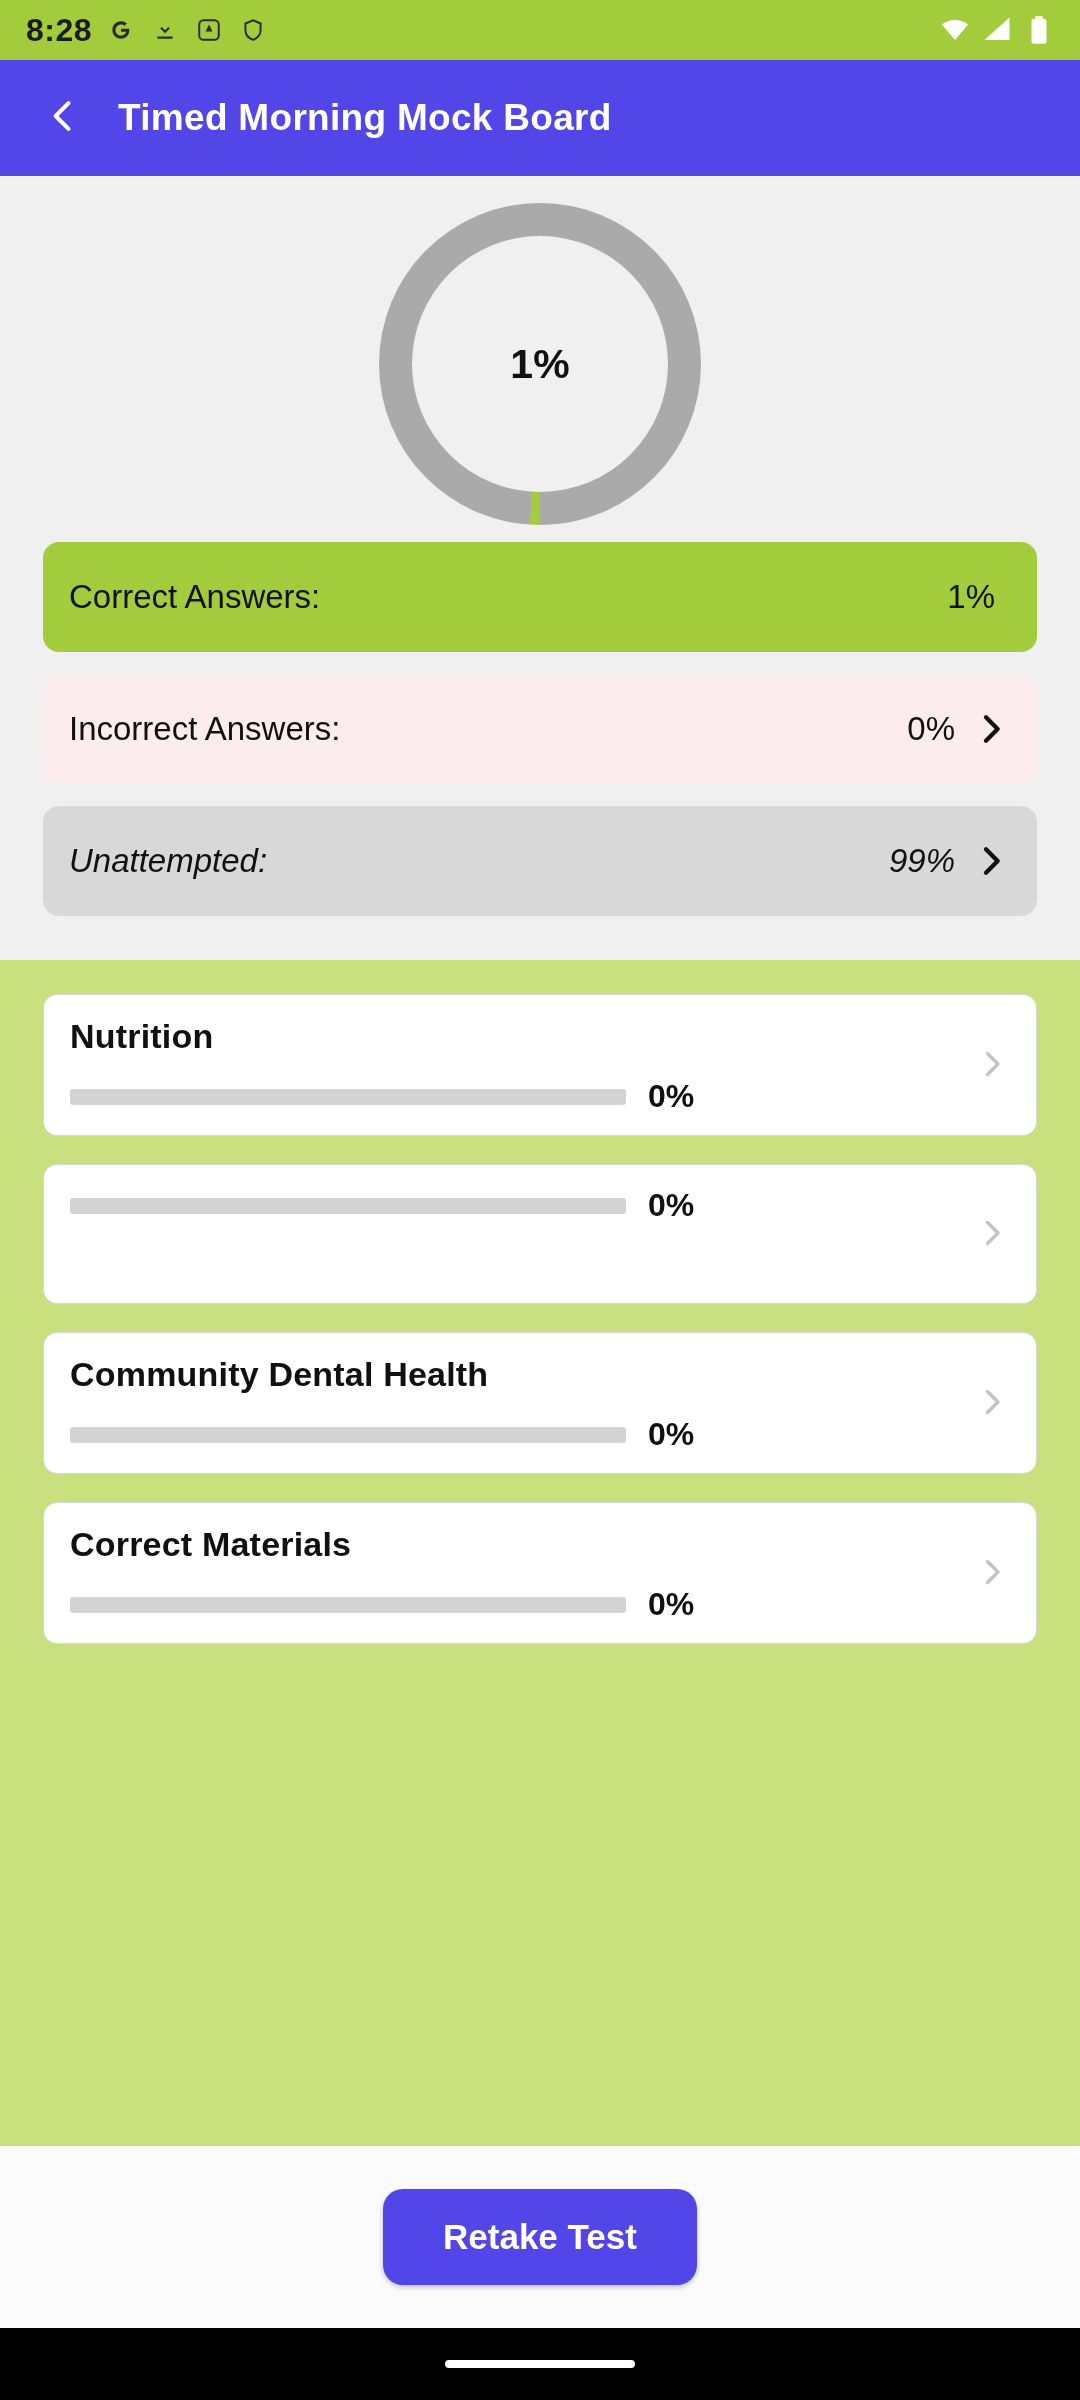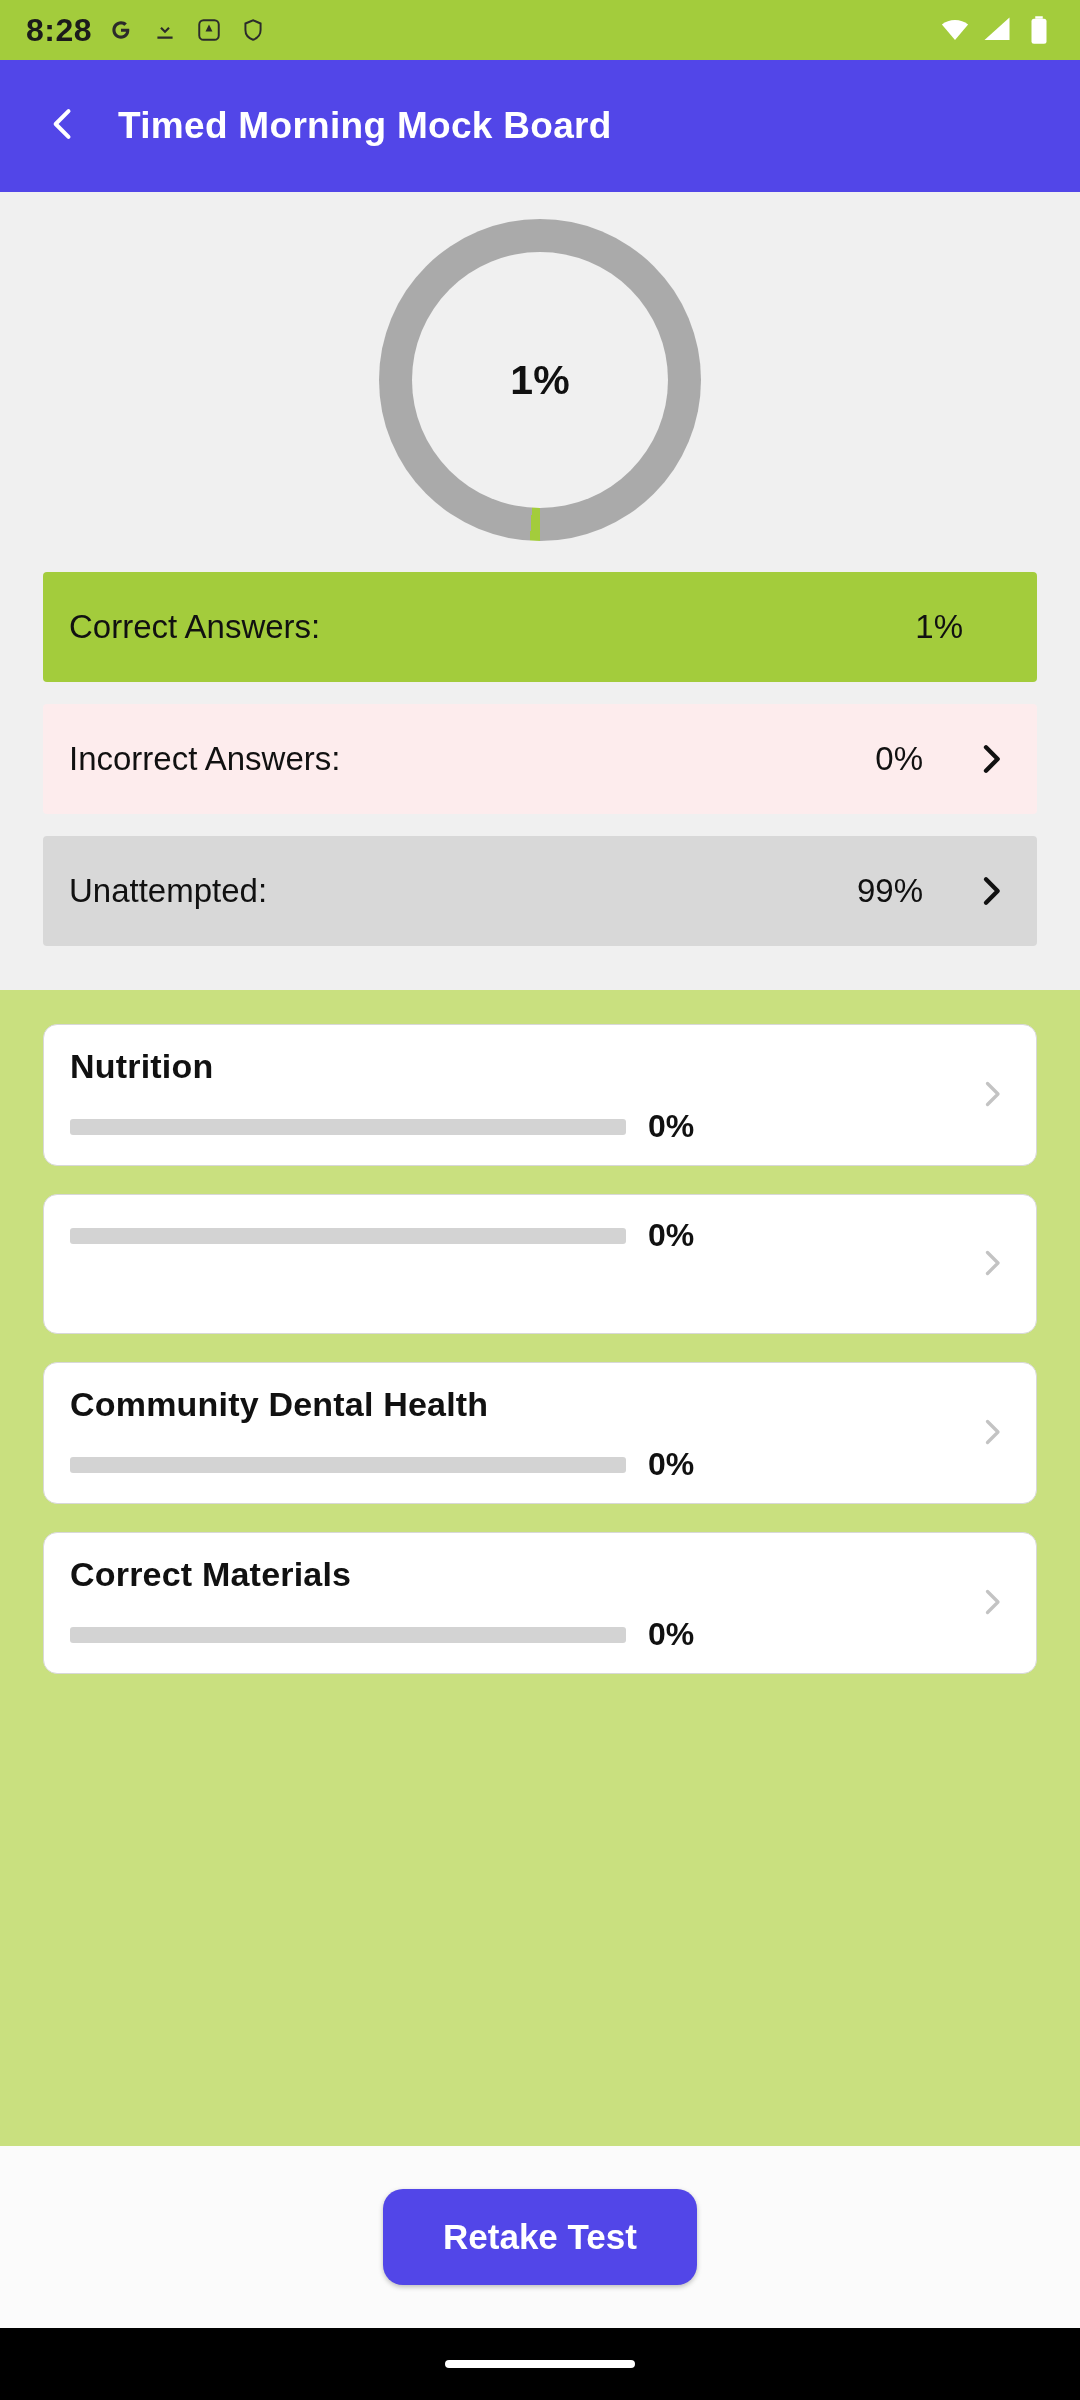--- a/index.html
+++ b/index.html
@@ -50,21 +50,21 @@
   .status-icon svg { display: block; }
   .status-spacer { flex: 1 1 auto; }
   .status-right {
     display: flex;
     align-items: center;
     gap: 12px;
   }
 
   
   .app-bar {
-    height: 132px;
+    height: 116px;
     background: #5246e8;
     display: flex;
     align-items: center;
     padding: 0 26px;
     flex: 0 0 auto;
   }
   .back-btn {
     width: 74px;
     height: 74px;
     display: flex;
@@ -114,31 +114,30 @@
     justify-content: center;
     transform: rotate(180deg);
   }
   .donut-label {
     font-size: 41px;
     font-weight: 700;
     color: #111111;
   }
 
   .stat-row {
-    margin: 18px 43px 22px 43px;
+    margin: 4px 43px 22px 43px;
     height: 110px;
-    border-radius: 4px;
+    border-radius: 16px;
     display: flex;
     align-items: center;
     padding: 0 26px;
-    gap: 32px;
   }
   .stat-row.correct { background: #a3cc3c; }
   .stat-row.incorrect { background: #fdeced; text-align: center; }
-  .stat-row.unattempted { background: #d8d8d8; }
+  .stat-row.unattempted { background: #d8d8d8; font-style: italic; }
   .stat-label {
     font-size: 33px;
     color: #111111;
     font-weight: 500;
   }
   .stat-spacer { flex: 1 1 auto; }
   .stat-value {
     font-size: 33px;
     color: #111111;
     font-weight: 500;

